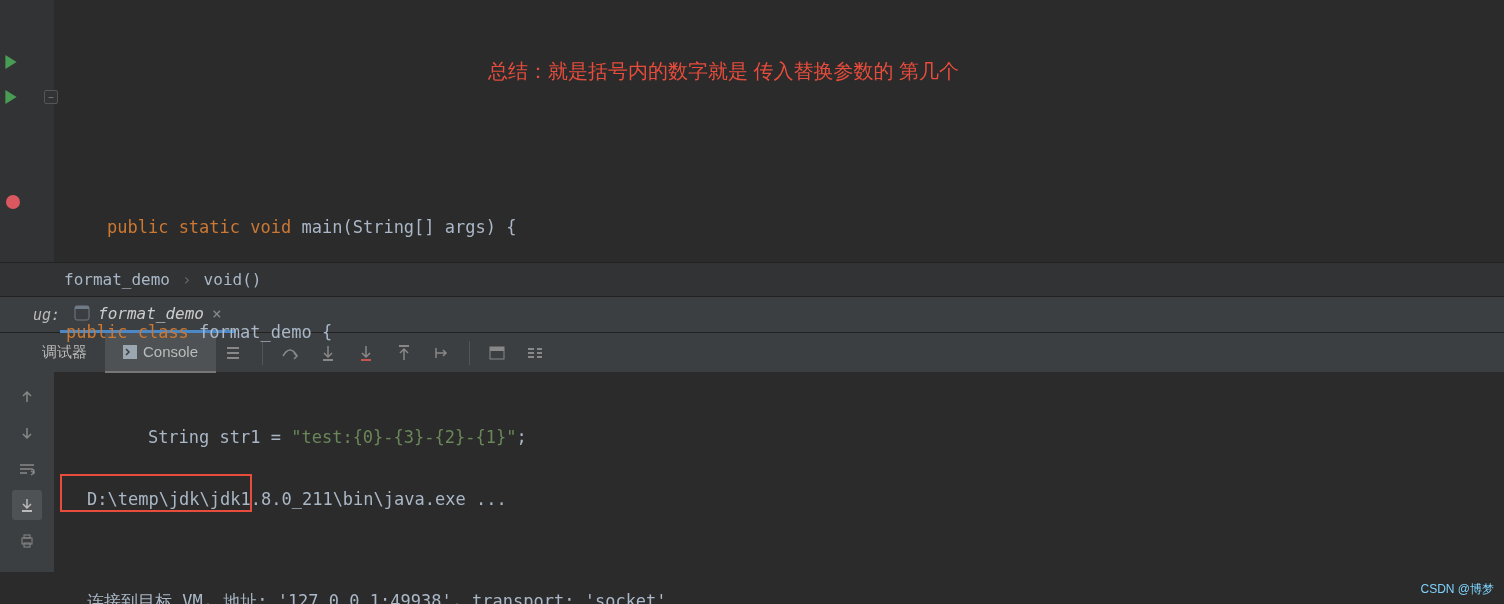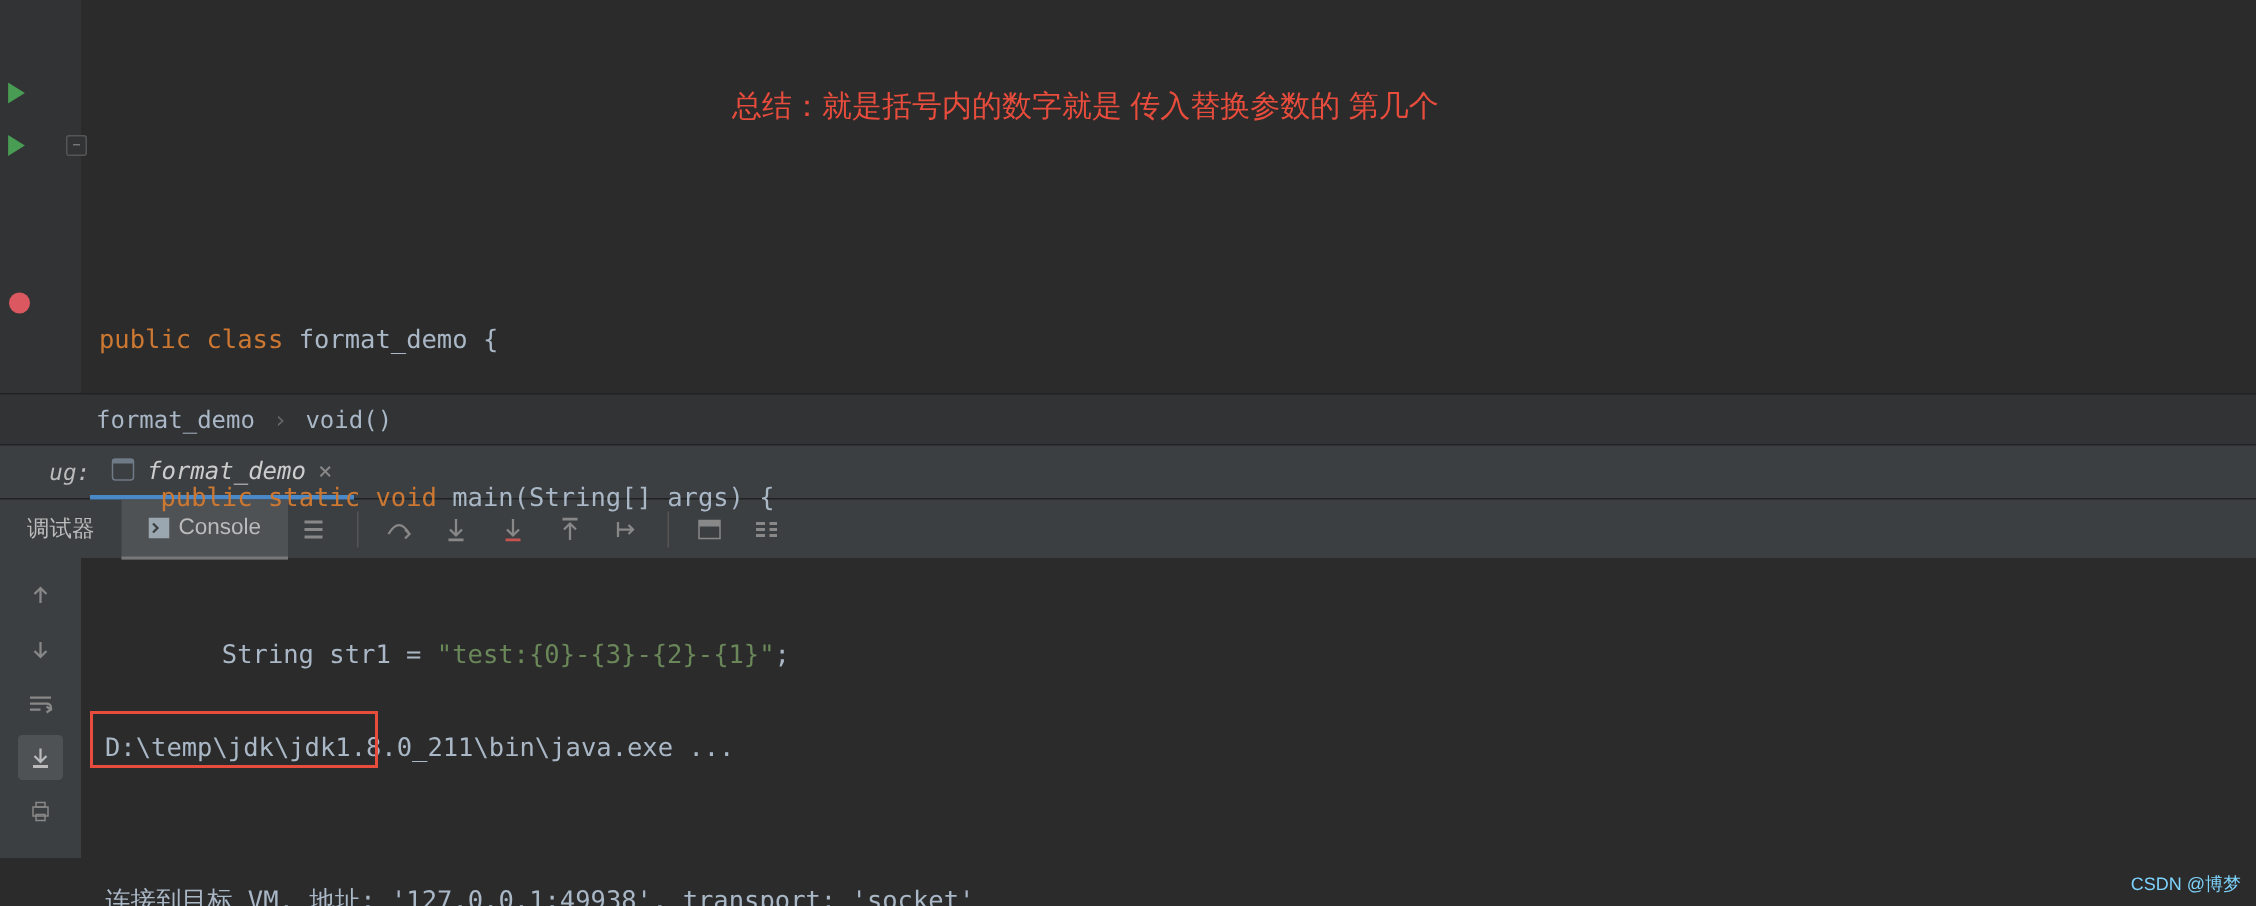--- a/index.html
+++ b/index.html
@@ -115,20 +115,21 @@
     display: inline-block;
   }
   .close-x { color: #888; cursor: pointer; }
   .toolbar-row {
     height: 40px;
     background: #3c3f41;
     border-top: 1px solid #222;
     display: flex;
     align-items: center;
     gap: 0;
+    padding-left: 24px;
   }
   .tool-tab {
     padding: 0 18px;
     height: 40px;
     display: flex;
     align-items: center;
     gap: 6px;
     color: #bbb;
     font-size: 15px;
     font-family: "Microsoft YaHei", sans-serif;
@@ -165,21 +166,21 @@
     border-radius: 3px;
   }
   .side-btn.boxed { background: #4e5254; }
   .console-out {
     padding: 8px 16px;
     line-height: 34px;
     white-space: pre;
     font-size: 17px;
     position: relative;
   }
-  .console-out .cline { height: 34px; }
+  .console-out .cline { height: 34px; margin-left: 17px; }
   .red-box {
     position: absolute;
     border: 2px solid #e74c3c;
     left: 6px;
     top: 102px;
     width: 192px;
     height: 38px;
     pointer-events: none;
   }
   .watermark {
@@ -203,22 +204,22 @@
         <path class="run-tri" d="M1 0 L9 5 L1 10 Z"></path>
       </svg>
     <div class="breakpoint" style="top:195px"></div>
   </div>
   <div class="fold-col">
     <div class="fold-mark" style="top:90px">−</div>
   </div>
   <div class="code">
     <div class="annotation">总结：就是括号内的数字就是 传入替换参数的 第几个</div>
     <div class="line"> </div>
+    <div class="line">    <span class="kw">public</span> <span class="kw">static</span> <span class="kw">void</span> <span class="ident">main</span><span>(String[] args) {</span></div>
     <div class="line"><span class="kw">public</span> <span class="kw">class</span> <span class="ident">format_demo</span> {</div>
-    <div class="line">    <span class="kw">public</span> <span class="kw">static</span> <span class="kw">void</span> <span class="ident">main</span><span>(String[] args) {</span></div>
     <div class="line">        <span class="ident">String</span> <span>str1 = </span><span class="str">"test:{0}-{3}-{2}-{1}"</span><span>;</span></div>
     
     
   </div>
 </div>
 
 <div class="breadcrumb">
   <span>format_demo</span>
   <span class="crumb-sep">›</span>
   <span>void()</span>

